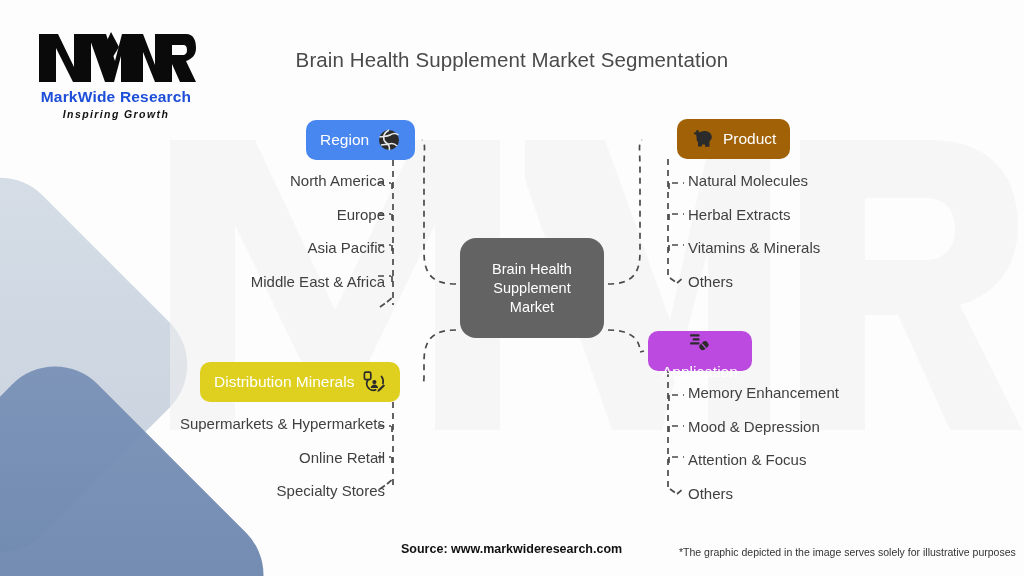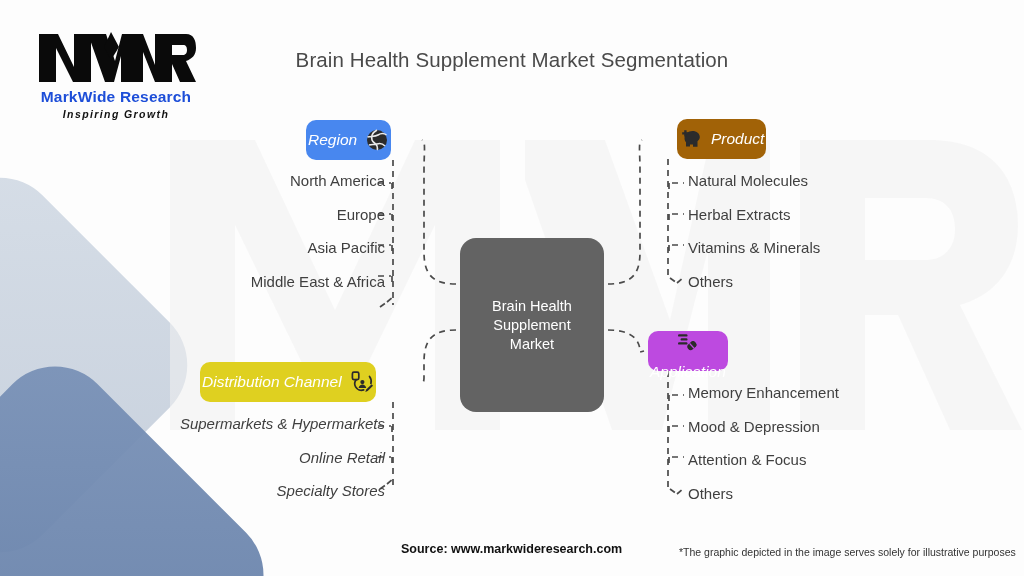--- a/index.html
+++ b/index.html
@@ -46,47 +46,47 @@
     position:absolute;left:0;right:0;top:48px;text-align:center;
     font-size:20.5px;color:#4a4a4a;z-index:3;letter-spacing:.1px;
   }
 
   
   .diagram{position:absolute;inset:0;z-index:2;}
   .connectors{position:absolute;left:0;top:0;width:1024px;height:576px;z-index:2;}
 
   
   .center-node{
-    position:absolute;left:460px;top:238px;width:144px;height:174px;
+    position:absolute;left:460px;top:238px;width:144px;height:100px;
     background:#636363;border-radius:16px;z-index:3;
     display:flex;align-items:center;justify-content:center;
     color:#fff;font-size:14.5px;line-height:19px;text-align:center;
   }
 
   
   .pill{
     position:absolute;z-index:4;height:40px;border-radius:10px;
-    display:flex;align-items:center;gap:8px;padding:0 2px;
-    color:#fff;font-size:15.5px;white-space:nowrap;font-style:italic;
+    display:flex;align-items:center;gap:8px;padding:0 14px;
+    color:#fff;font-size:15.5px;white-space:nowrap;
   }
   .pill .ico{width:24px;height:24px;display:block;flex:0 0 24px;}
   .pill-region{left:306px;top:120px;background:#4887ef;}
   .pill-product{left:646px;top:119px;background:#a16207;margin-left:31px;}
   .pill-application{left:648px;top:331px;background:#bd4ae0;flex-direction:column;}
   .pill-distribution{left:200px;top:362px;background:#dfd020;}
 
   
   .leaves{position:absolute;z-index:3;font-size:15px;color:#3f3f3f;}
   .leaves div{white-space:nowrap;}
   .leaves-left{text-align:right;}
   .leaves-right{text-align:left;}
   .l-region{left:40px;top:172px;width:345px;}
   .l-region div{margin-bottom:16.5px;}
   .l-distribution{left:40px;top:415px;width:345px;}
-  .l-distribution div{margin-bottom:16.5px;font-style:italic;}
+  .l-distribution div{margin-bottom:16.5px;}
   .l-product{left:688px;top:172px;width:320px;}
   .l-product div{margin-bottom:16.5px;}
   .l-application{left:688px;top:384px;width:320px;}
   .l-application div{margin-bottom:16.5px;}
 
   
   .source{
     position:absolute;left:401px;top:542px;z-index:3;
     font-size:12.5px;font-weight:bold;color:#111;
   }
@@ -239,21 +239,21 @@
       <span>Application</span>
     </div>
     <div class="leaves leaves-right l-application">
       <div>Memory Enhancement</div>
       <div>Mood &amp; Depression</div>
       <div>Attention &amp; Focus</div>
       <div>Others</div>
     </div>
 
     <div class="pill pill-distribution">
-      <span>Distribution Channel</span>
+      <span>Distribution Minerals</span>
       <svg class="ico" viewBox="0 0 24 24">
         <rect x="2.4" y="2.2" width="6.4" height="7.4" rx="1.5" fill="none" stroke="#2b2b2b" stroke-width="1.7"></rect>
         <path d="M19.5 6.5 C21 8.4 21.6 11 20.9 13.4" fill="none" stroke="#2b2b2b" stroke-width="1.7" stroke-linecap="round"></path>
         <path d="M6.2 9.6 C4.6 11.6 4.3 14.5 5.6 16.9 C7.2 19.8 10.7 21 13.7 19.9" fill="none" stroke="#2b2b2b" stroke-width="1.7" stroke-linecap="round"></path>
         <circle cx="12.4" cy="12.1" r="2.1" fill="#2b2b2b"></circle>
         <path d="M8.6 18 C9 15.8 10.6 14.6 12.4 14.6 C14.2 14.6 15.8 15.8 16.2 18 Z" fill="#2b2b2b"></path>
         <path d="M21.6 14.3 L16.2 19.6 L15.3 22 L17.7 21.1 L23 15.7 Z" fill="#2b2b2b"></path>
       </svg>
     </div>
     <div class="leaves leaves-left l-distribution">

